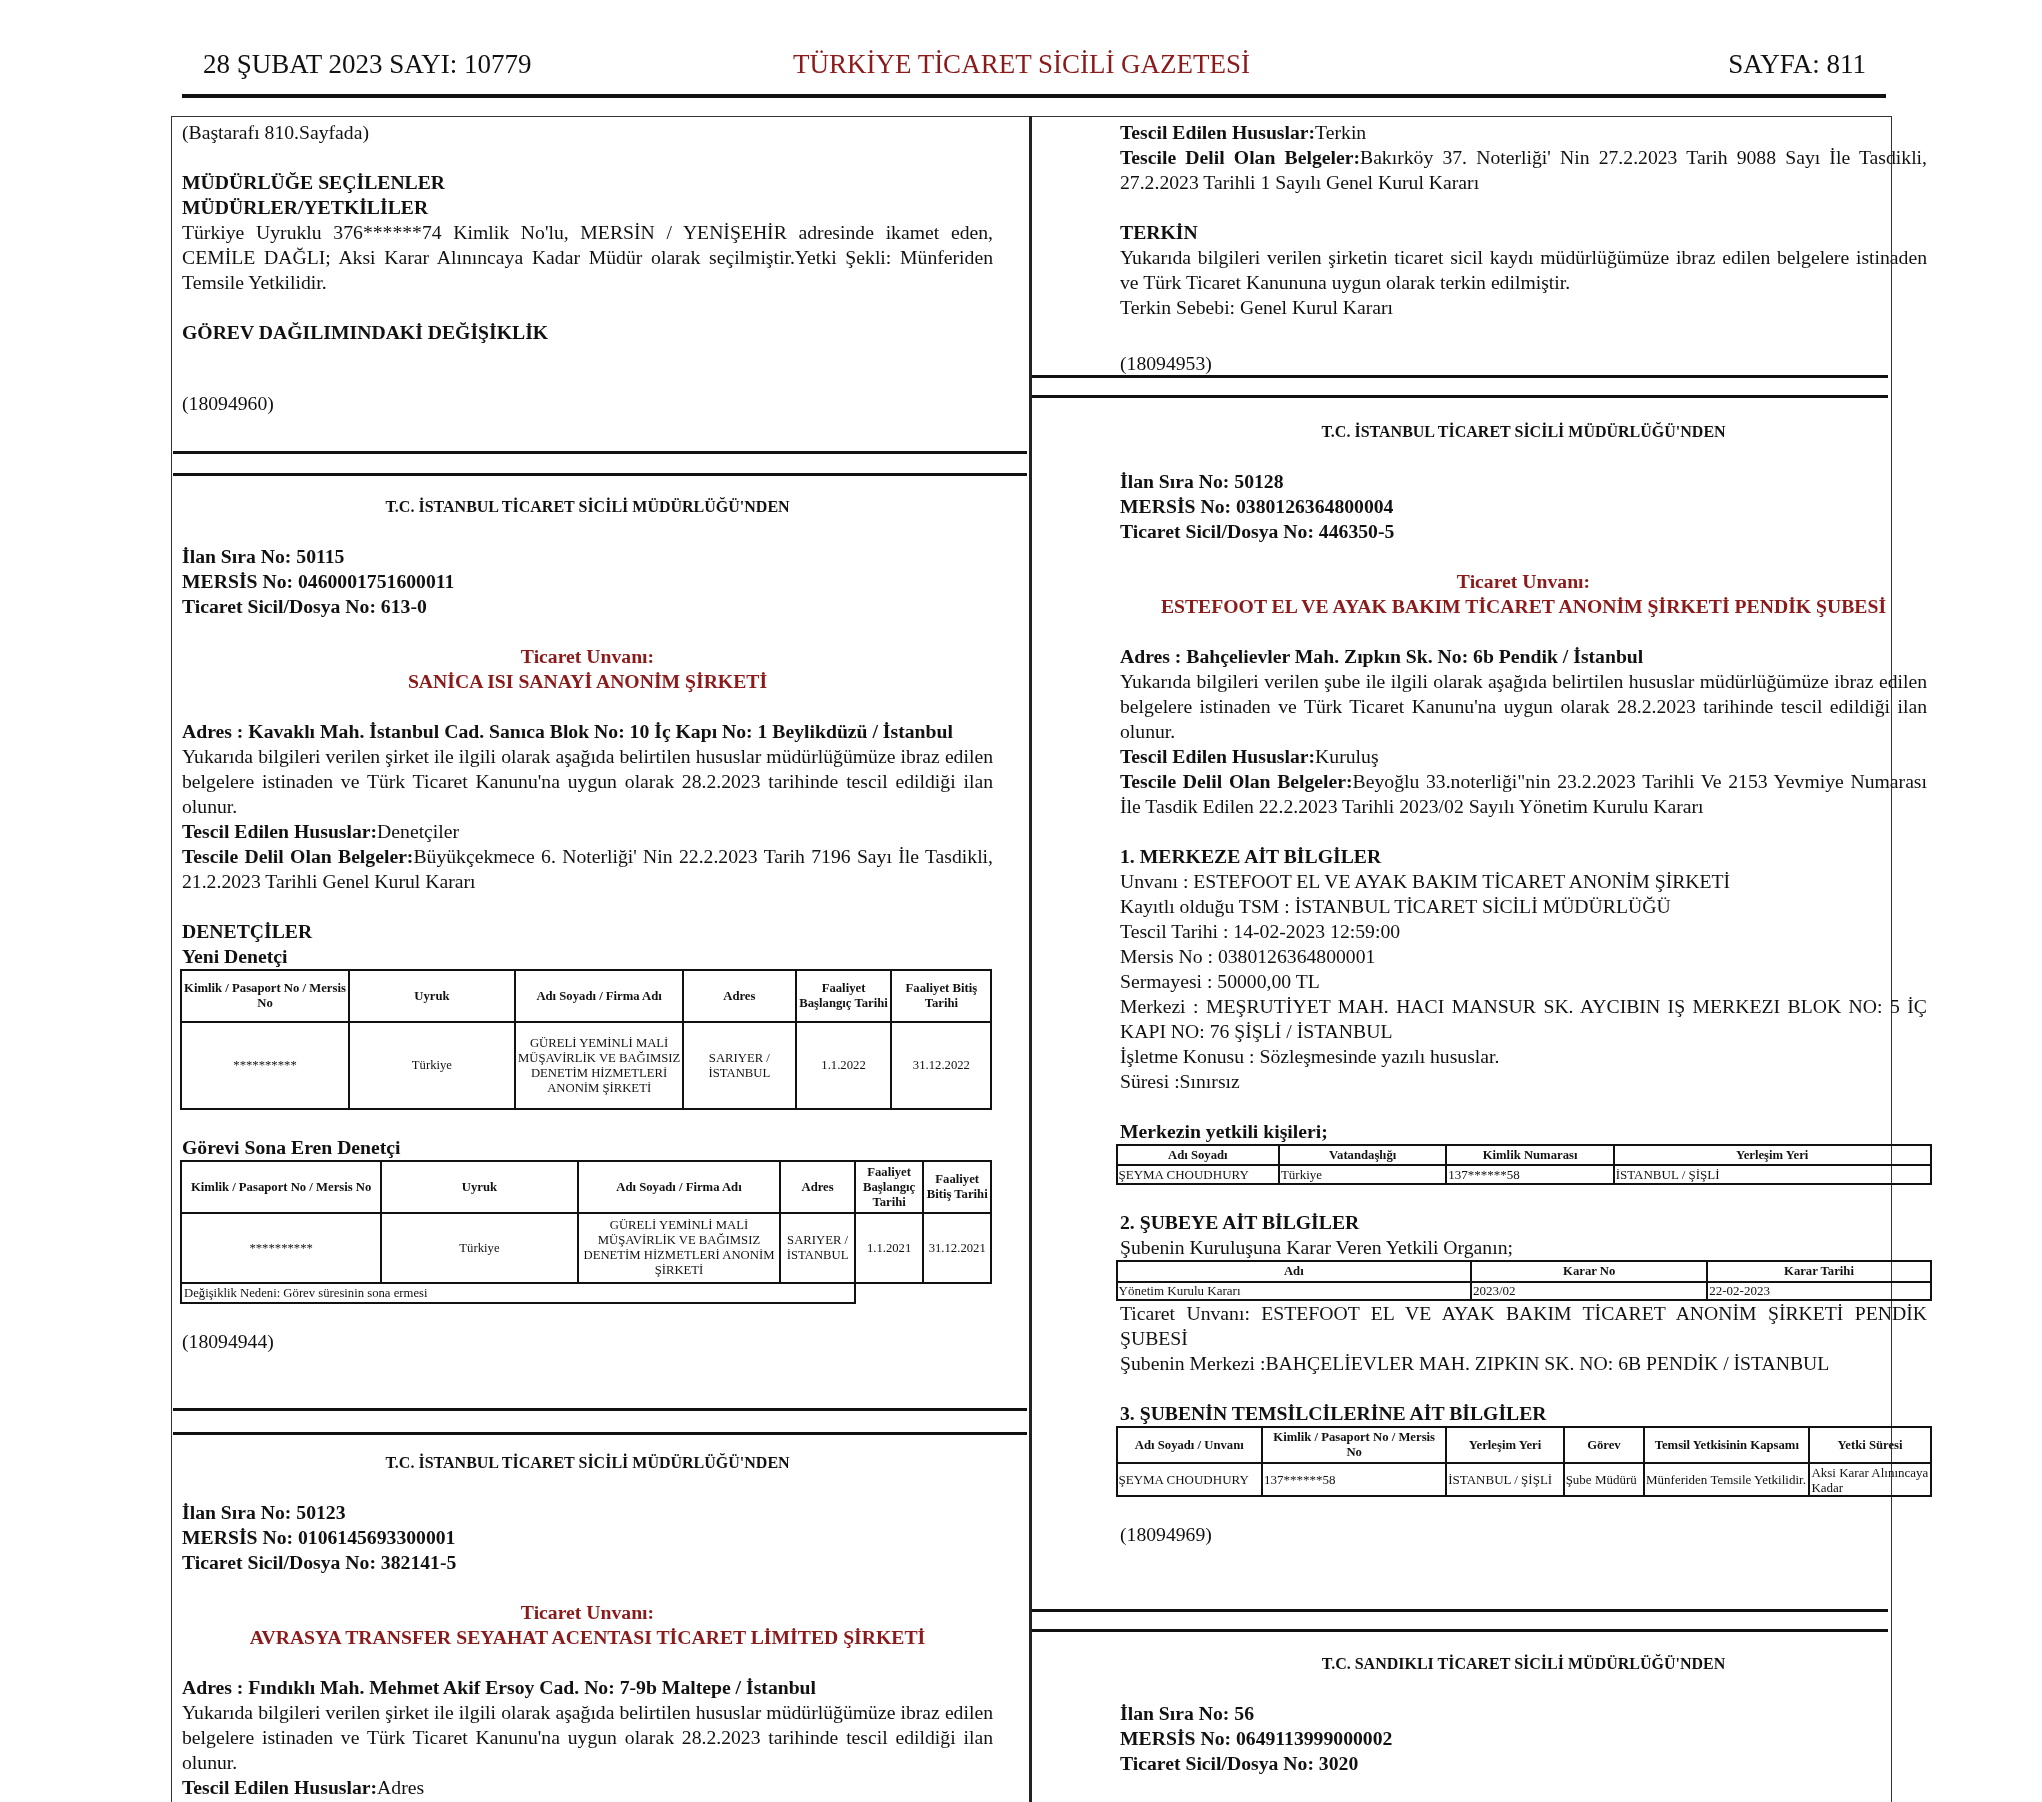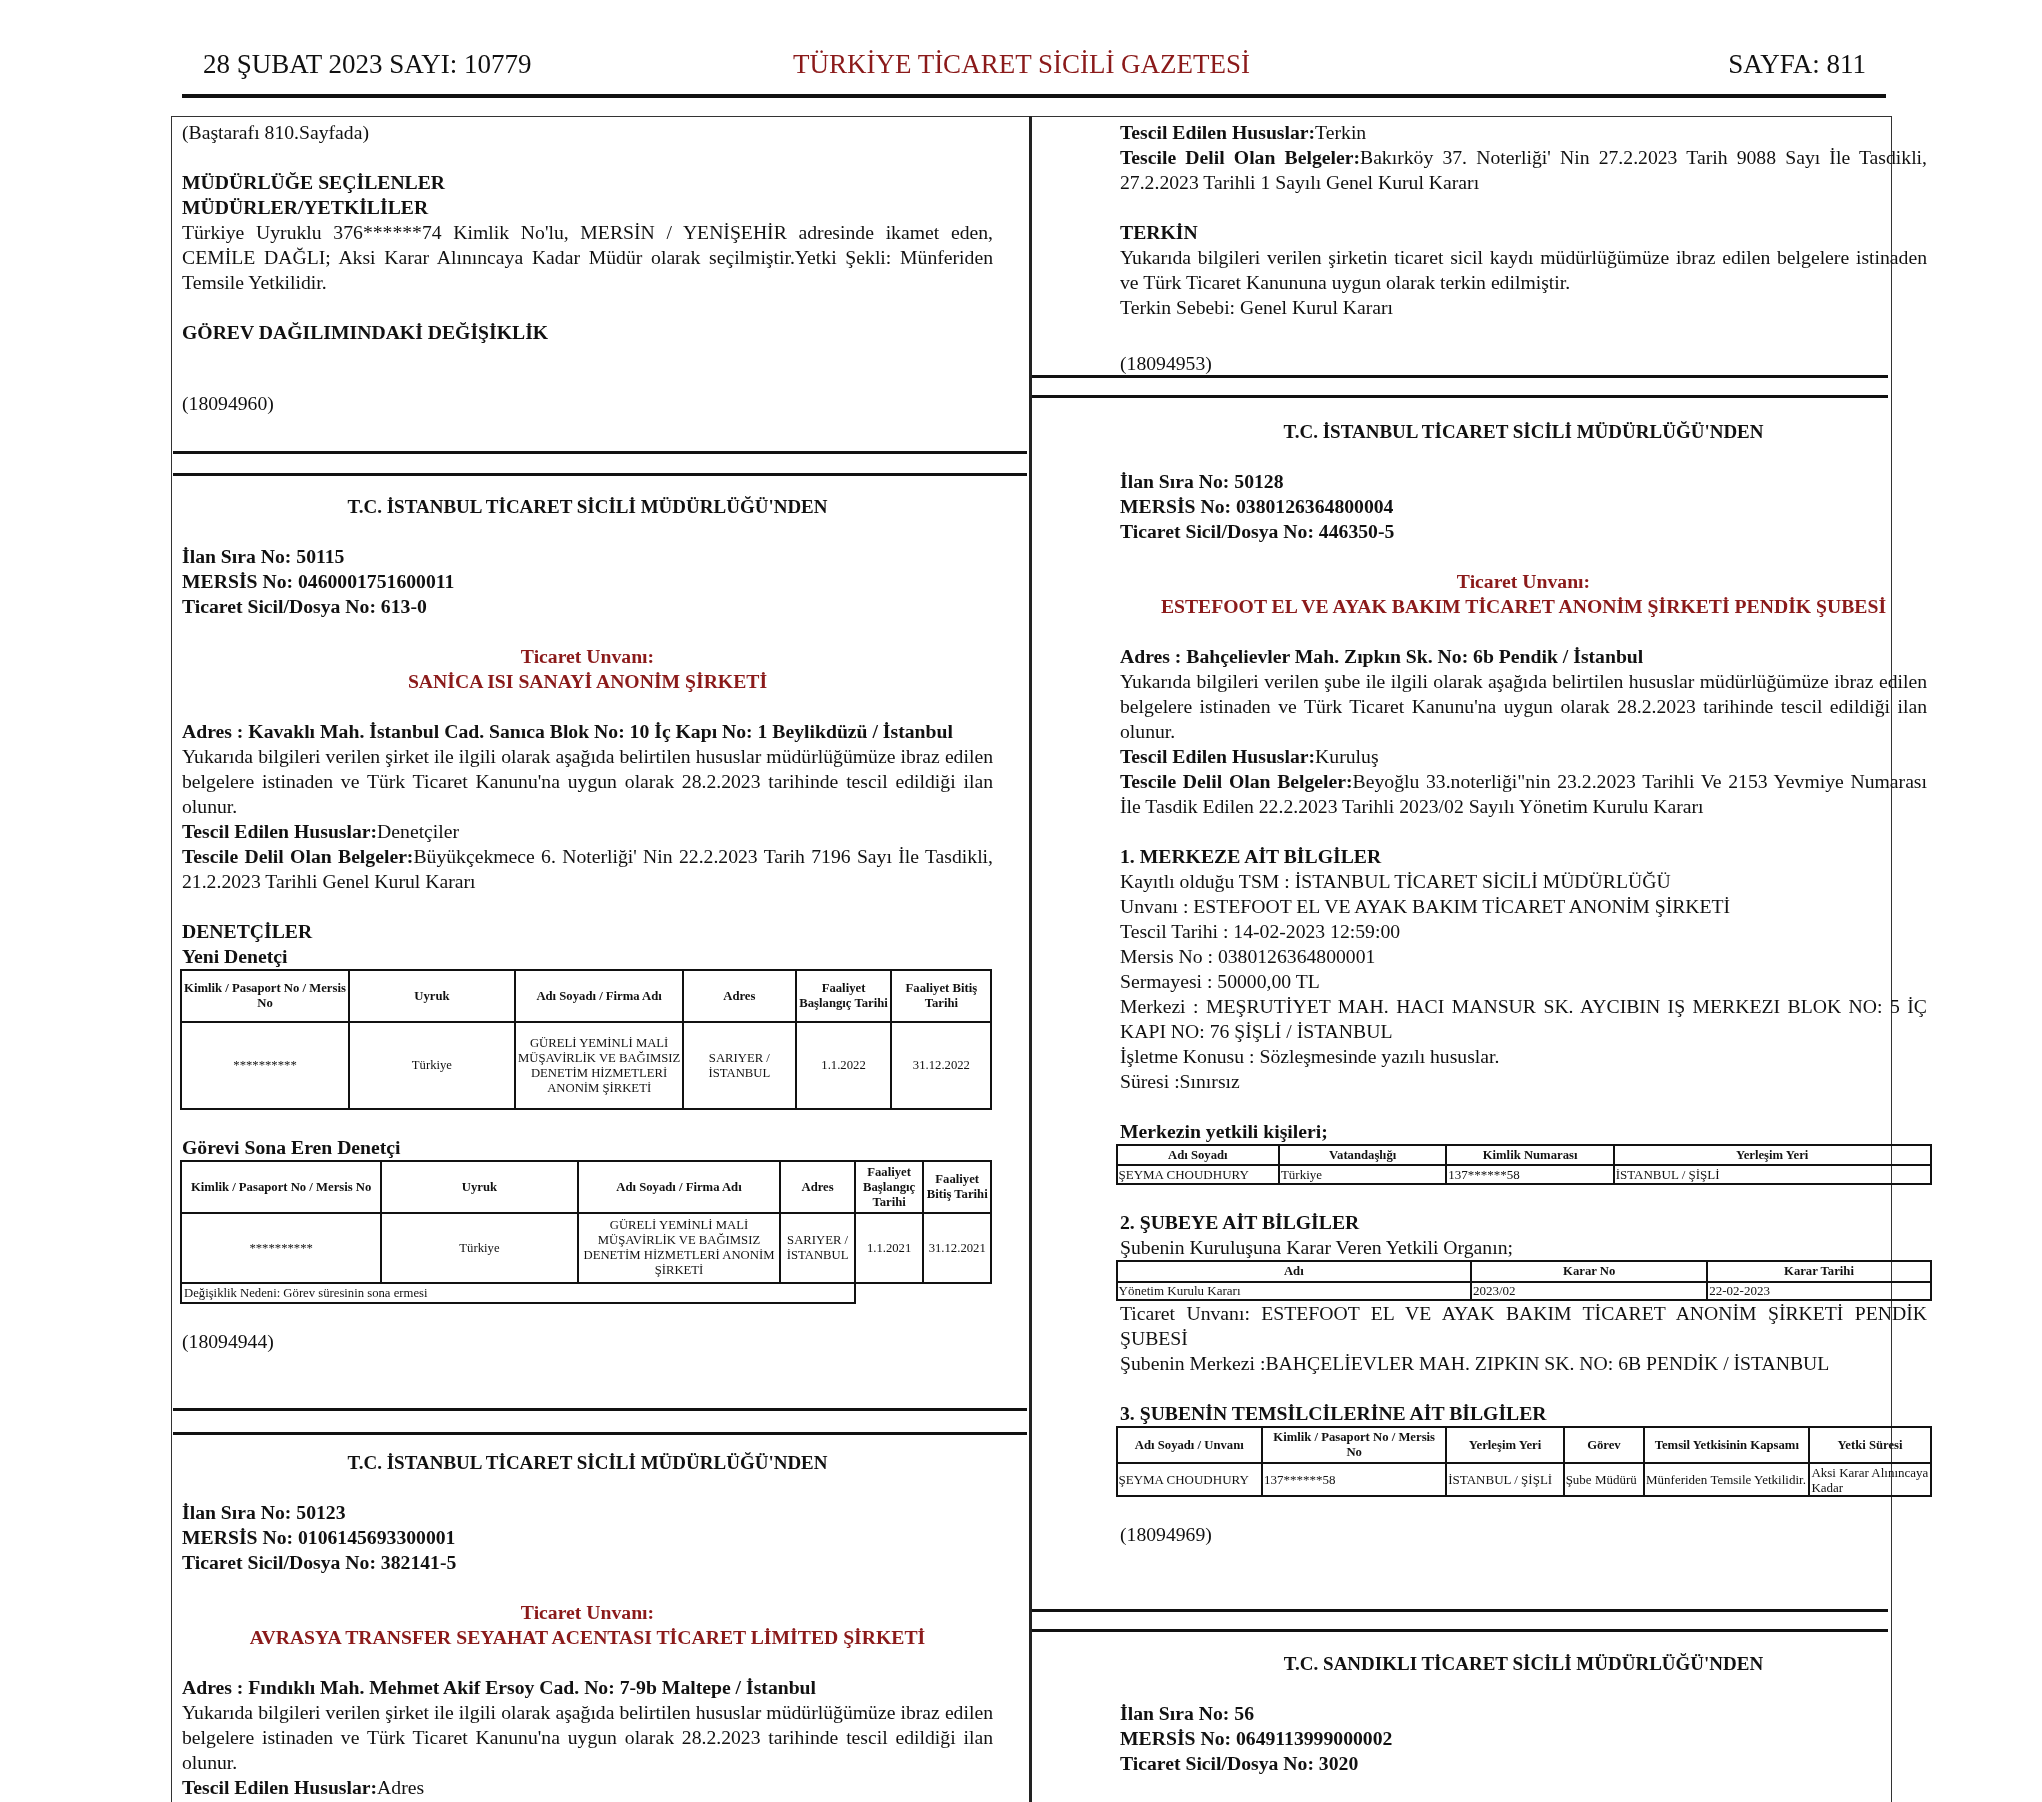--- a/index.html
+++ b/index.html
@@ -18,21 +18,21 @@
   .lcol { left:182px; width:811px; }
   .rcol { left:1076px; width:807px;margin-left:44px; }
   .just { text-align:justify; }
   .b { font-weight:bold; }
   .center { text-align:center; }
   .red { color:#8b1a1a; }
   .right { text-align:left; }
   .dbl { position:absolute; height:2.6px; background:#111; }
   .ldbl { left:173px; width:854px; }
   .rdbl { left:1032px; width:856px; }
-  .h-auth { font-weight:bold; font-size:19px; text-align:center; }
+  .h-auth { font-weight:bold; font-size:16px; text-align:center; }
   table.t { border-collapse:collapse; font-size:12.7px; line-height:15px; }
   table.t th, table.t td { border:2.6px solid #111; padding:1.7px 1.7px; vertical-align:middle; }
   table.t th { font-weight:bold; text-align:center; }
   table.t td.c { text-align:center; }
   table.s th, table.s td { border:2.2px solid #111; }
   table.s td { text-align:left; font-size:13px; padding:0.9px 0.9px; }
   .note-row td { border:2.6px solid #111; text-align:left !important; }
 </style>
 </head>
 <body>
@@ -167,22 +167,22 @@
   <p class="b center red">Ticaret Unvanı:</p>
   <p class="b center red" style="padding:0 35px">ESTEFOOT EL VE AYAK BAKIM TİCARET ANONİM ŞİRKETİ PENDİK ŞUBESİ</p>
   <p style="height:25px"></p>
   <p class="b">Adres : Bahçelievler Mah. Zıpkın Sk. No: 6b Pendik / İstanbul</p>
   <p class="just">Yukarıda bilgileri verilen şube ile ilgili olarak aşağıda belirtilen hususlar müdürlüğümüze ibraz edilen belgelere istinaden ve Türk Ticaret Kanunu'na uygun olarak 28.2.2023 tarihinde tescil edildiği ilan olunur.</p>
   <p><span class="b">Tescil Edilen Hususlar:</span><span>Kuruluş</span></p>
   <p class="just"><span class="b">Tescile Delil Olan Belgeler:</span><span>Beyoğlu 33.noterliği"nin 23.2.2023 Tarihli Ve 2153 Yevmiye Numarası İle Tasdik Edilen 22.2.2023 Tarihli 2023/02 Sayılı Yönetim Kurulu Kararı</span></p>
   <p style="height:25px"></p>
   <p class="b">1. MERKEZE AİT BİLGİLER</p>
   <div>
+    <p>Unvanı : ESTEFOOT EL VE AYAK BAKIM TİCARET ANONİM ŞİRKETİ</p>
     <p>Kayıtlı olduğu TSM : İSTANBUL TİCARET SİCİLİ MÜDÜRLÜĞÜ</p>
-    <p>Unvanı : ESTEFOOT EL VE AYAK BAKIM TİCARET ANONİM ŞİRKETİ</p>
     <p>Tescil Tarihi : 14-02-2023 12:59:00</p>
     <p>Mersis No : 0380126364800001</p>
     <p>Sermayesi : 50000,00 TL</p>
     <p class="just">Merkezi : MEŞRUTİYET MAH. HACI MANSUR SK. AYCIBIN IŞ MERKEZI BLOK NO: 5 İÇ KAPI NO: 76 ŞİŞLİ / İSTANBUL</p>
     <p>İşletme Konusu : Sözleşmesinde yazılı hususlar.</p>
     <p>Süresi :Sınırsız</p>
   </div>
   <p style="height:25px"></p>
   <p class="b">Merkezin yetkili kişileri;</p>
   <table class="t s" style="width:816px; margin-left:-4.4px;">

